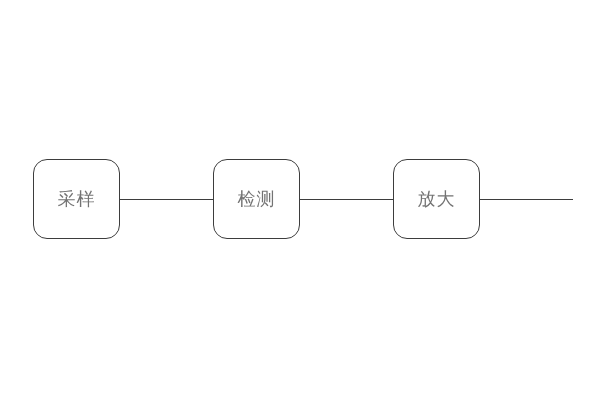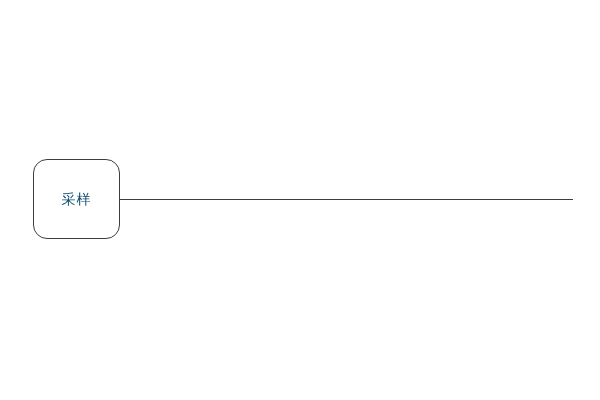--- a/index.html
+++ b/index.html
@@ -29,22 +29,22 @@
     box-sizing: border-box;
     border: 1.5px solid #3d3d3d;
     border-radius: 14px;
     background: #ffffff;
     display: flex;
     align-items: center;
     justify-content: center;
     flex: 0 0 auto;
   }
   .flow-node .node-label {
-    font-size: 14px;
-    color: #0c4a6e;
+    font-size: 18px;
+    color: #737373;
     letter-spacing: 1px;
     line-height: 1;
     white-space: nowrap;
     text-align: right;
   }
   .connector {
     flex: 1 1 auto;
     height: 0;
     border-top: 1.5px solid #3d3d3d;
   }
@@ -53,20 +53,26 @@
 <body>
 
 <div class="flow-row">
 
   <div class="flow-node">
     <span class="node-label">采样</span>
   </div>
 
   <div class="connector"></div>
 
+  <div class="flow-node">
+    <span class="node-label">检测</span>
+  </div>
 
   <div class="connector"></div>
 
+  <div class="flow-node">
+    <span class="node-label">放大</span>
+  </div>
 
   <div class="connector"></div>
 
 
 </div>
 
 </body></html>

